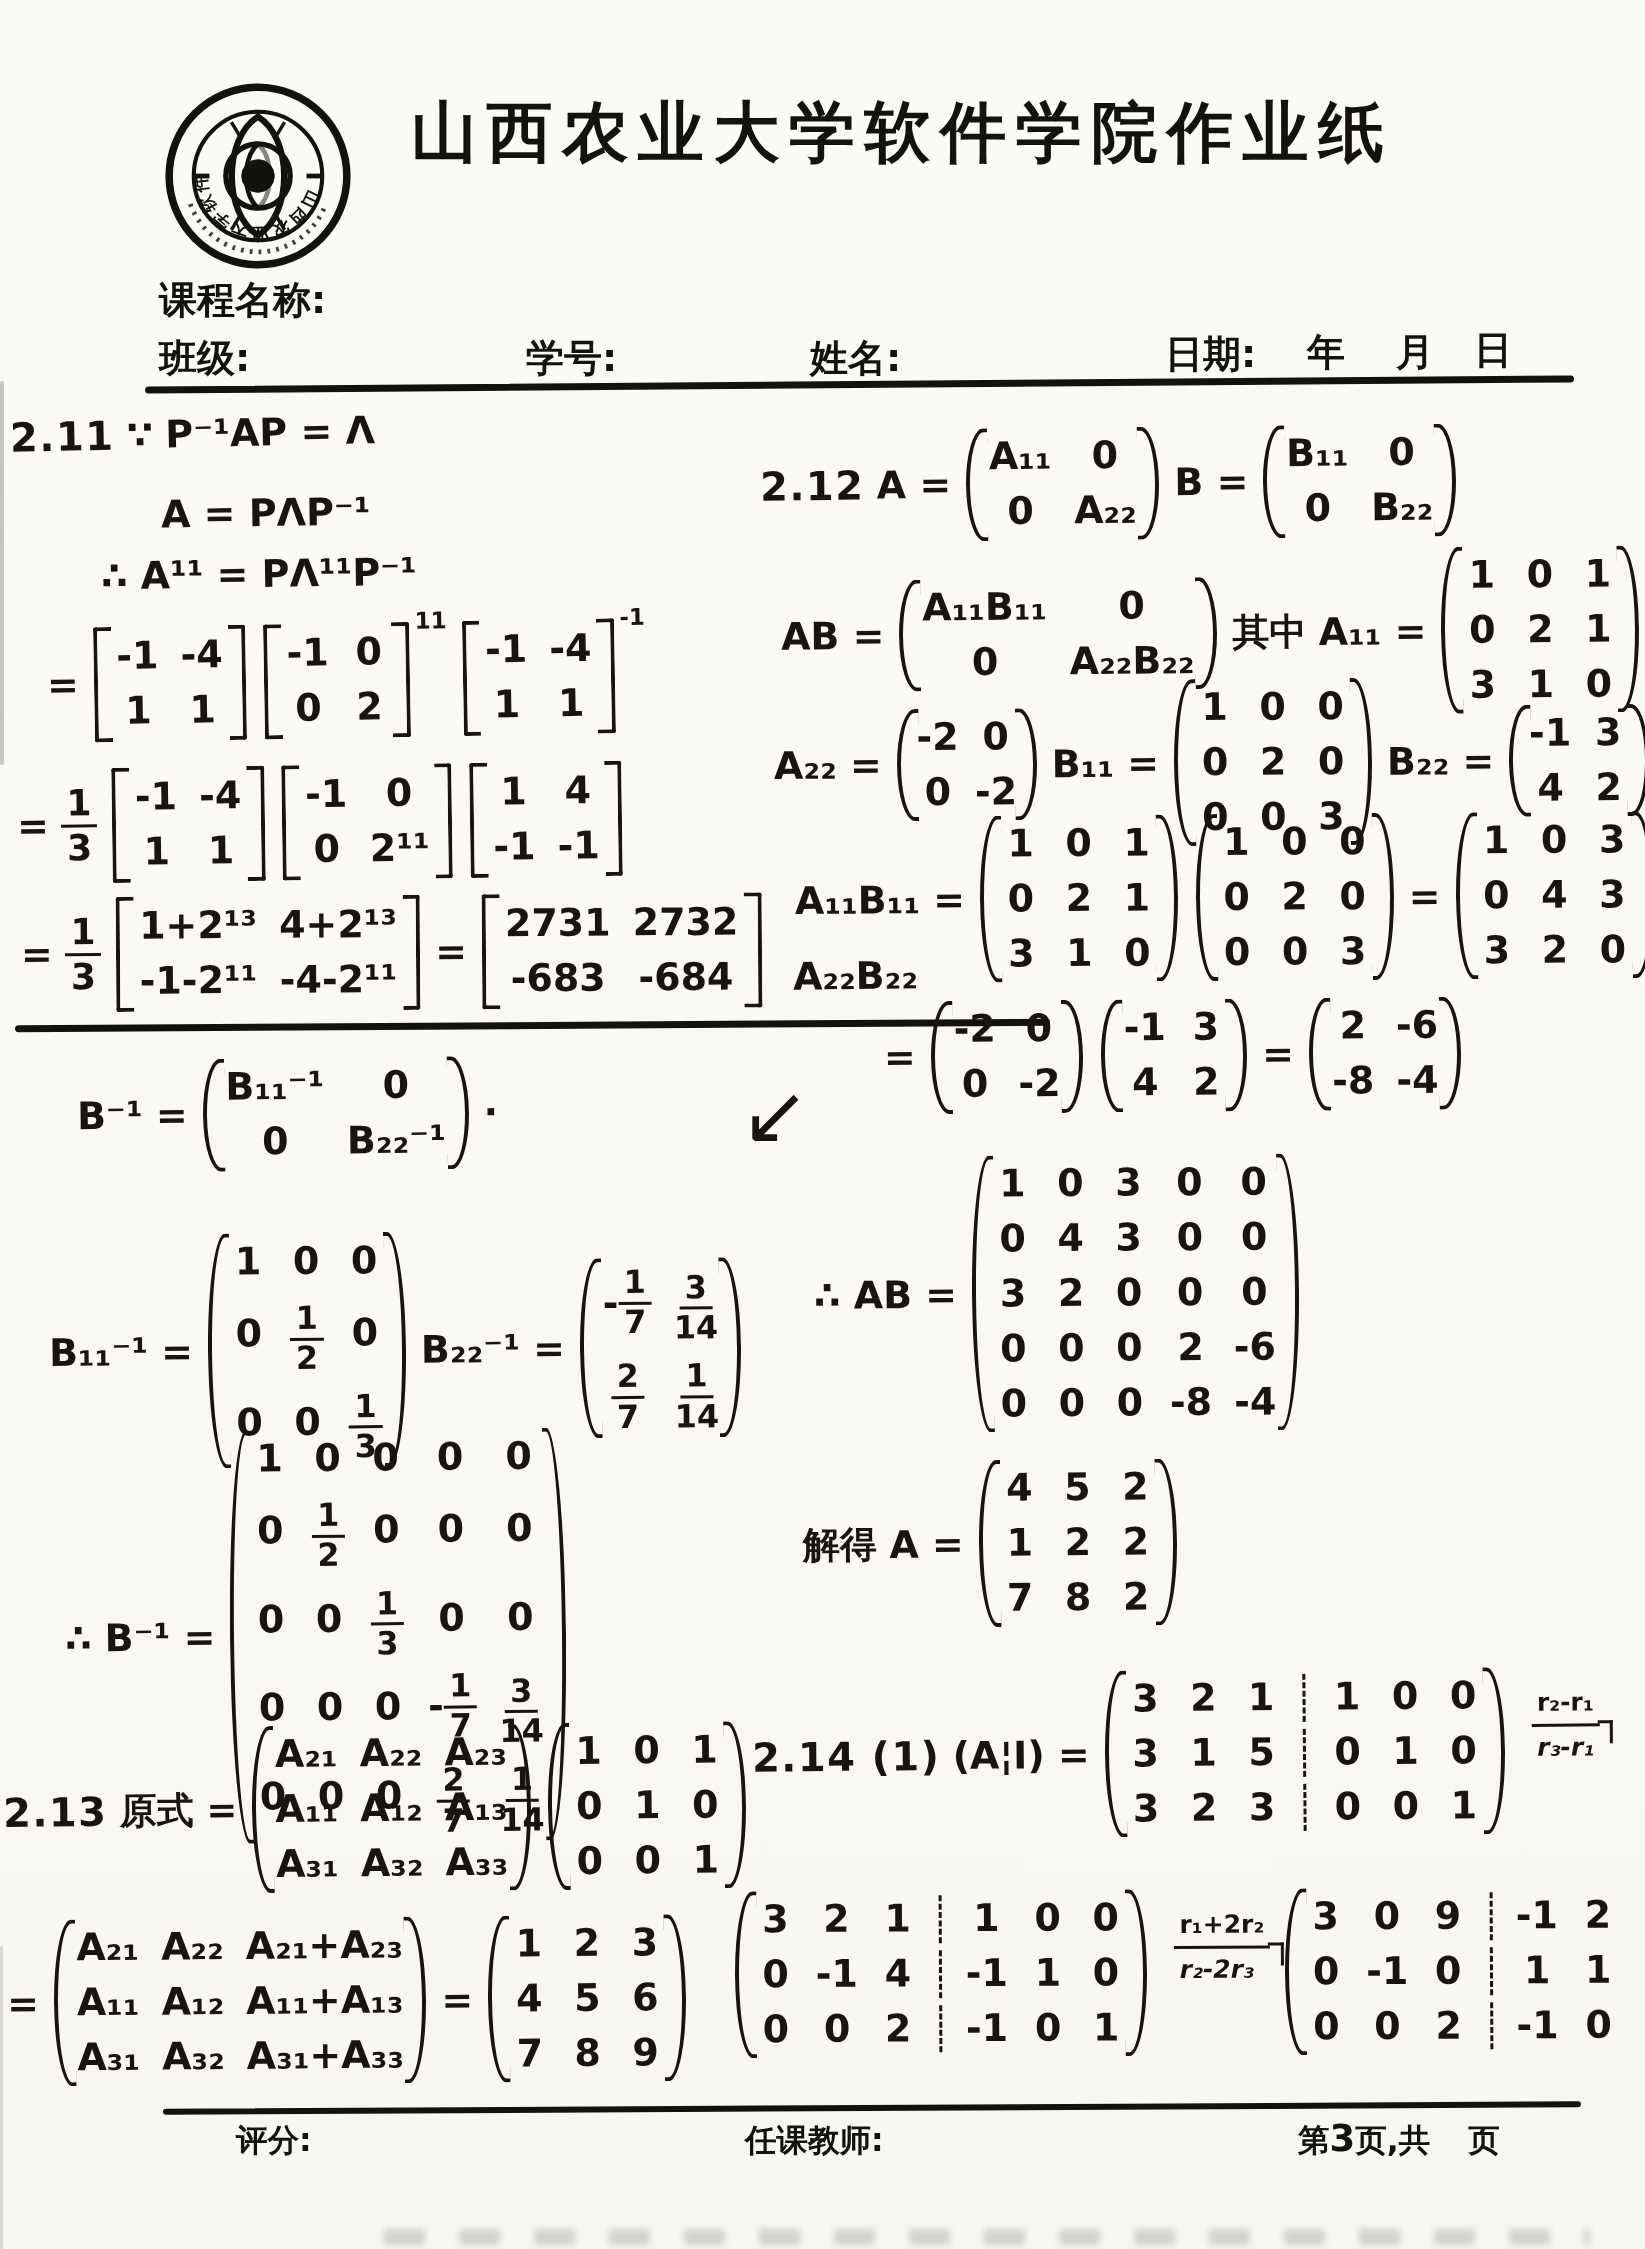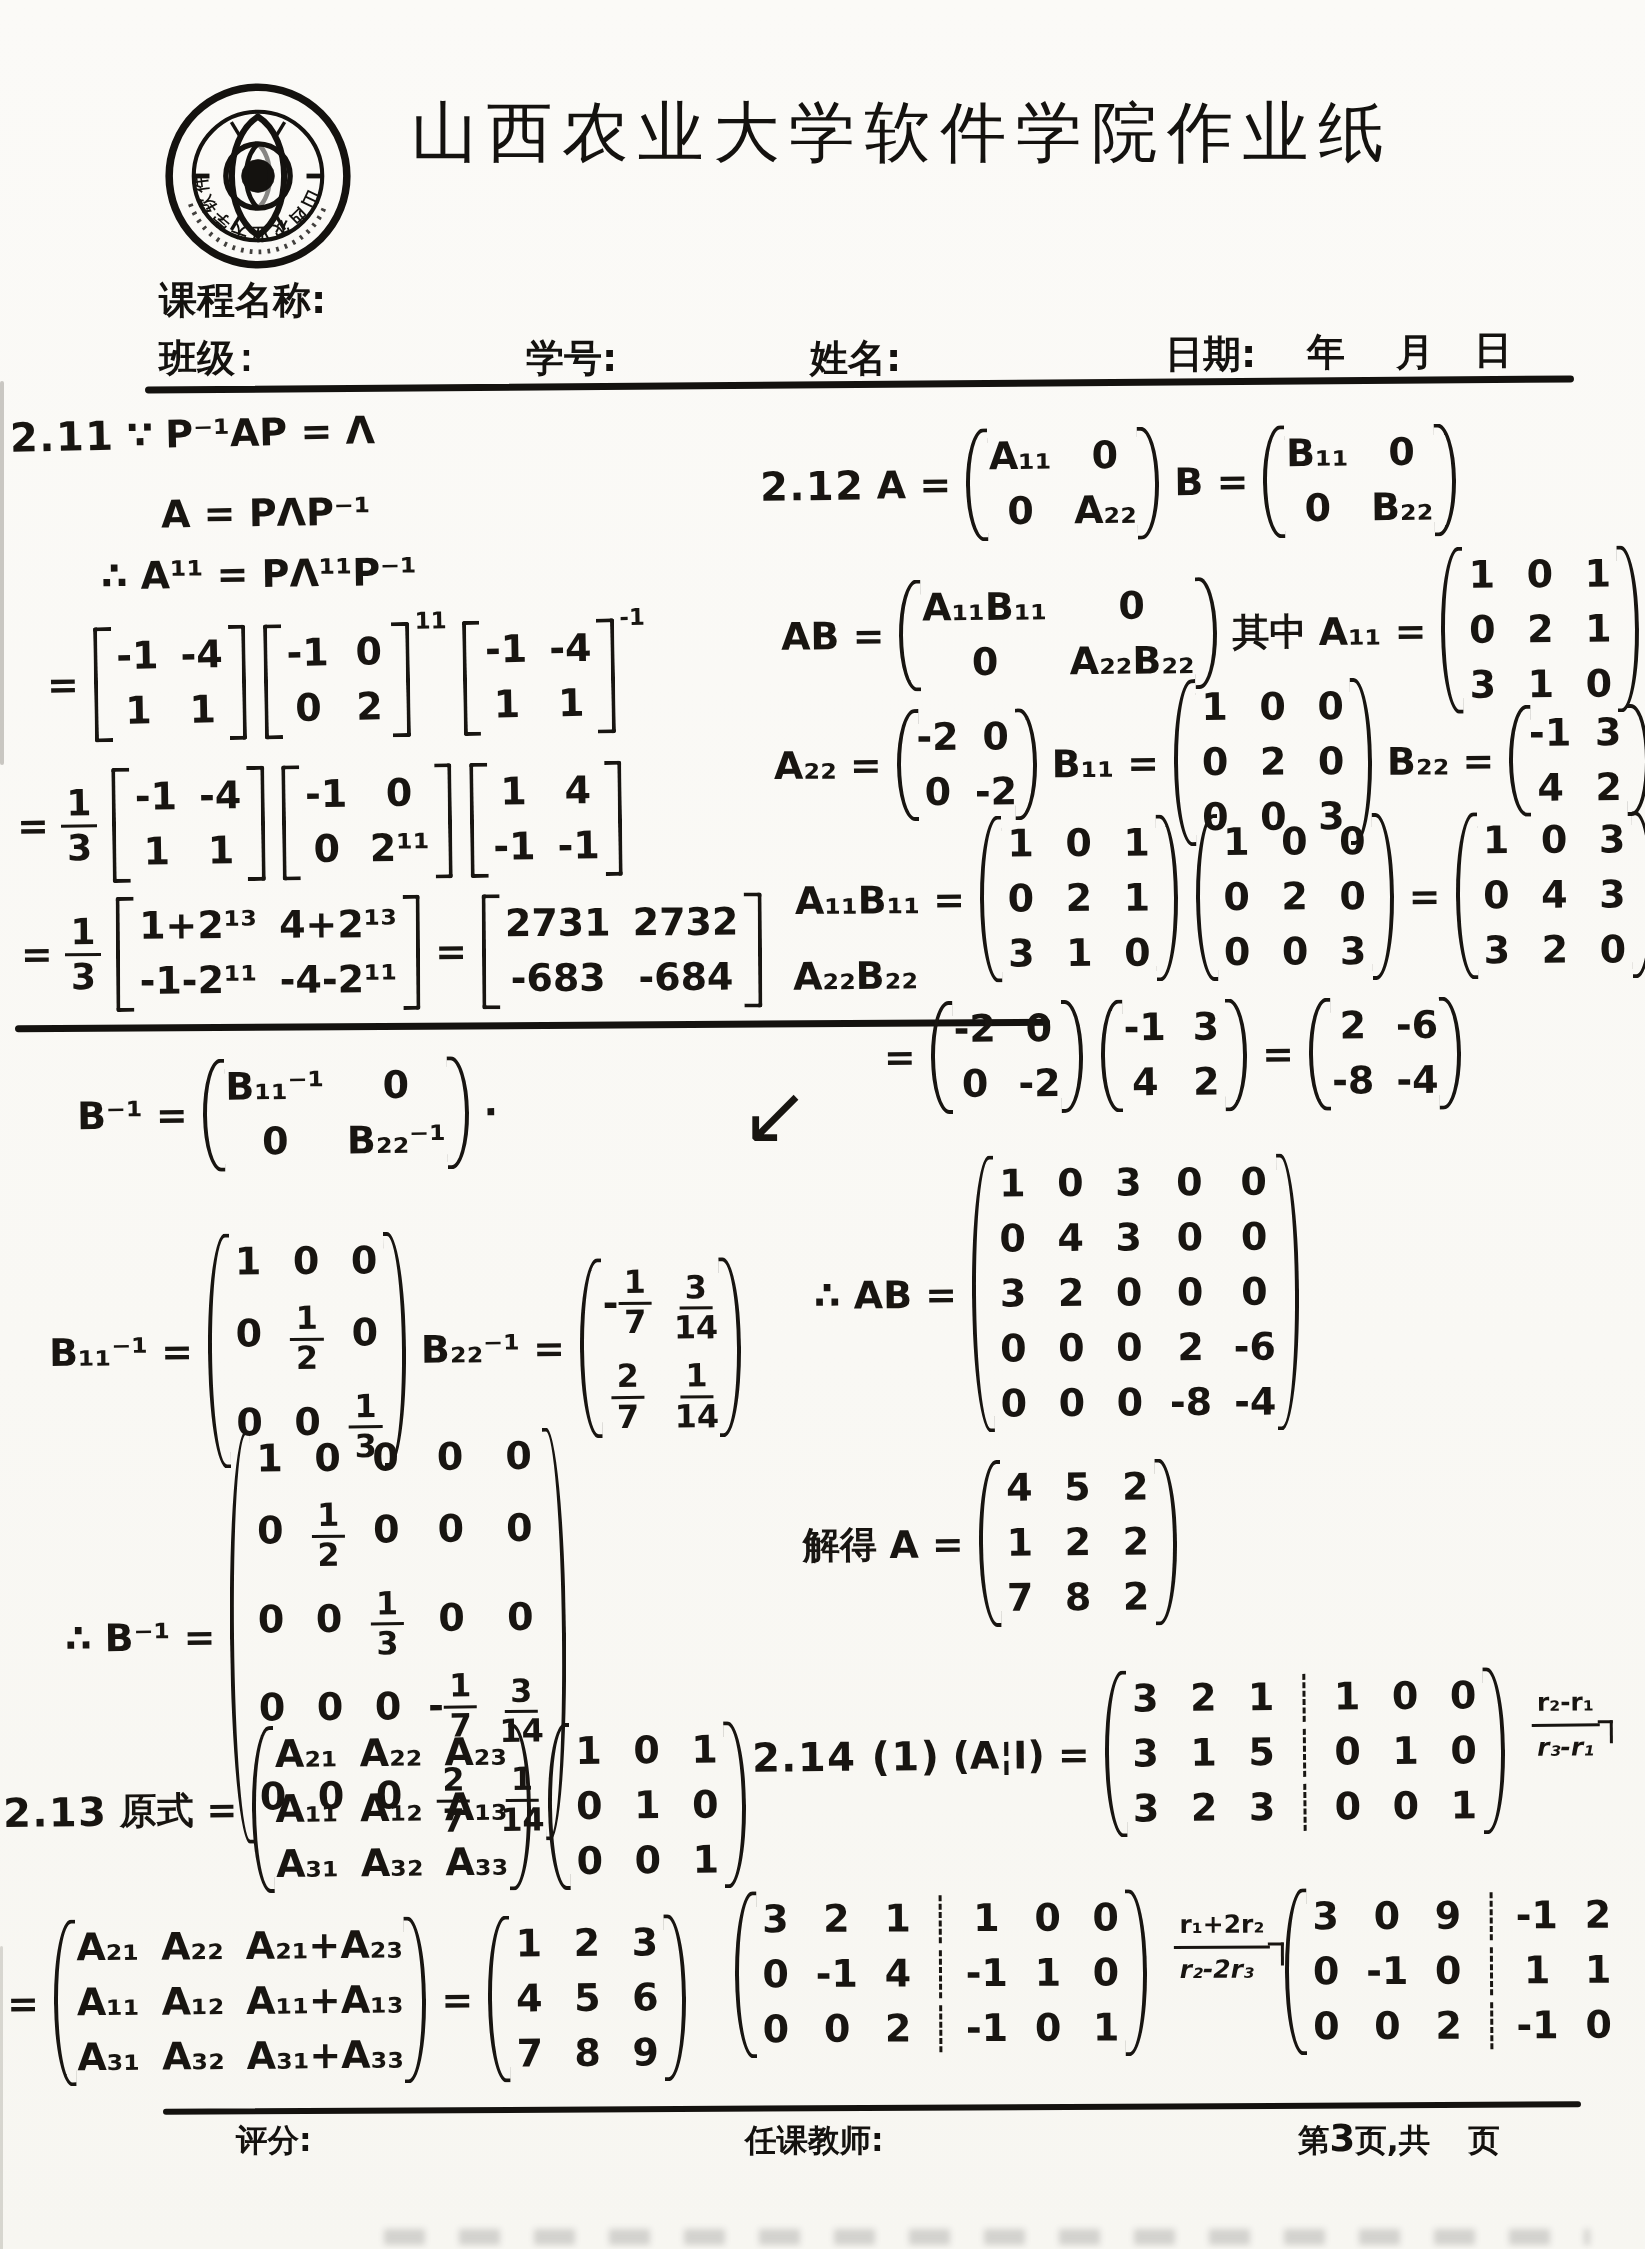--- a/index.html
+++ b/index.html
@@ -10,21 +10,21 @@
   }
   #page{
     position:absolute;left:0;top:0;width:1646px;height:2250px;
     background:linear-gradient(180deg,#fbfaf7 0%,#f9f8f4 60%,#f7f6f1 100%);
     color:#1c1a17;
   }
   
   .logo{position:absolute;left:163px;top:81px;width:190px;height:190px;}
   .page-title{
     position:absolute;left:411px;top:88px;width:1028px;
-    font-size:66px;font-weight:400;letter-spacing:9.6px;white-space:nowrap;
+    font-size:66px;font-weight:700;letter-spacing:9.6px;white-space:nowrap;
     color:#14120f;
   }
   .form-label{
     position:absolute;font-size:38px;font-weight:800;color:#14120f;white-space:nowrap;
   }
   .rule{position:absolute;background:#14120f;border-radius:4.1px;}
   #header-rule{left:145px;top:381px;width:1429px;height:6.9px;transform:rotate(-0.45deg);}
   #section-rule{left:15px;top:1022px;width:1035px;height:6.9px;transform:rotate(-0.35deg);border-radius:6.9px;}
   #footer-rule{left:163px;top:2105px;width:1418px;height:6.2px;transform:rotate(-0.3deg);}
   
@@ -99,21 +99,21 @@
       <line x1="100" y1="60" x2="112" y2="80" stroke-width="5"></line>
       <line x1="178" y1="60" x2="166" y2="80" stroke-width="5"></line>
       <line x1="100" y1="218" x2="112" y2="198" stroke-width="5"></line>
       <line x1="178" y1="218" x2="166" y2="198" stroke-width="5"></line>
     </g>
   </svg>
 
   <div class="page-title">山西农业大学软件学院作业纸</div>
 
   <div class="form-label" style="left:159px;top:275px;">课程名称:</div>
-  <div class="form-label" style="left:159px;top:333px;font-family:Liberation Mono, monospace;">班级:</div>
+  <div class="form-label" style="left:159px;top:333px;">班级:</div>
   <div class="form-label" style="left:526px;top:333px;">学号:</div>
   <div class="form-label" style="left:810px;top:333px;">姓名:</div>
   <div class="form-label" style="left:1165px;top:329px;">日期:</div>
   <div class="form-label" style="left:1307px;top:327px;">年</div>
   <div class="form-label" style="left:1396px;top:327px;">月</div>
   <div class="form-label" style="left:1474px;top:325px;">日</div>
 
   <div class="rule" id="header-rule"></div>
   <div class="rule" id="section-rule"></div>
   <div class="rule" id="footer-rule"></div>

